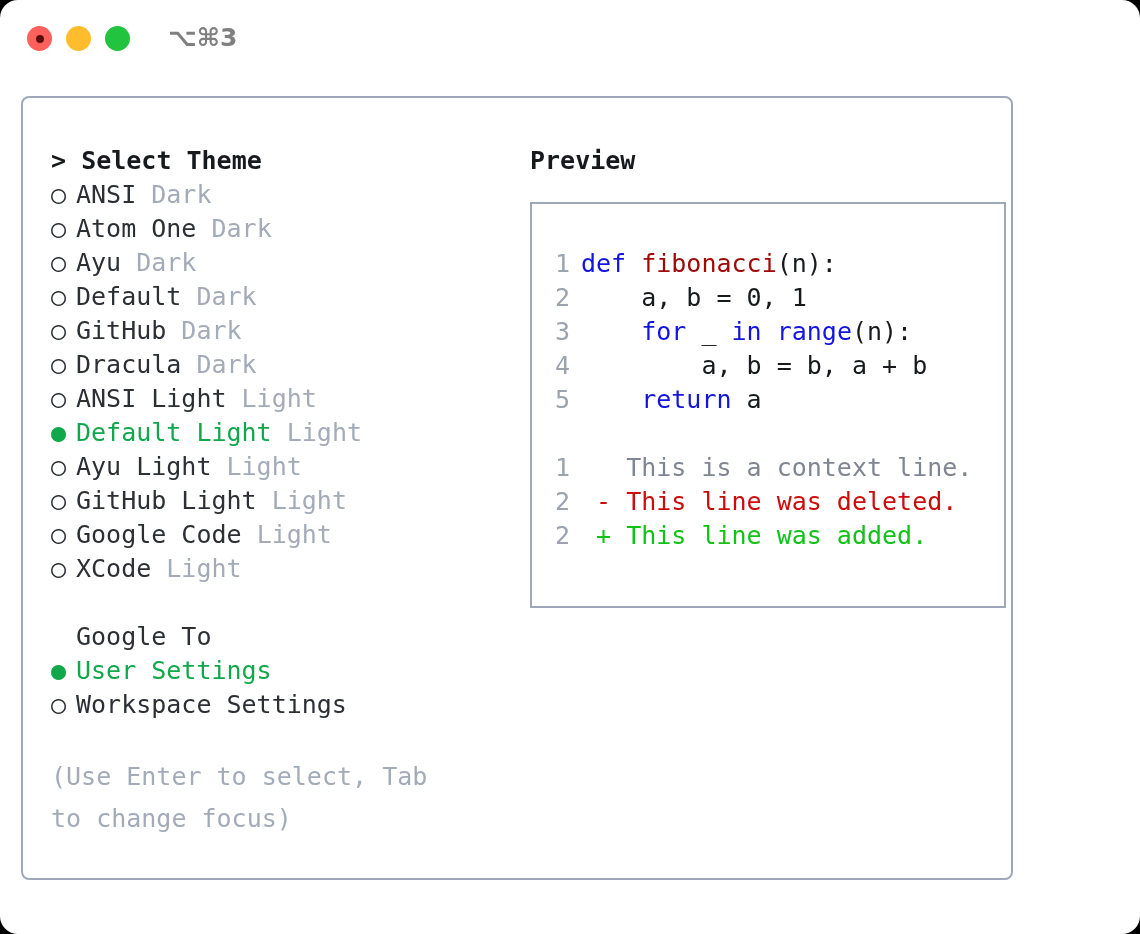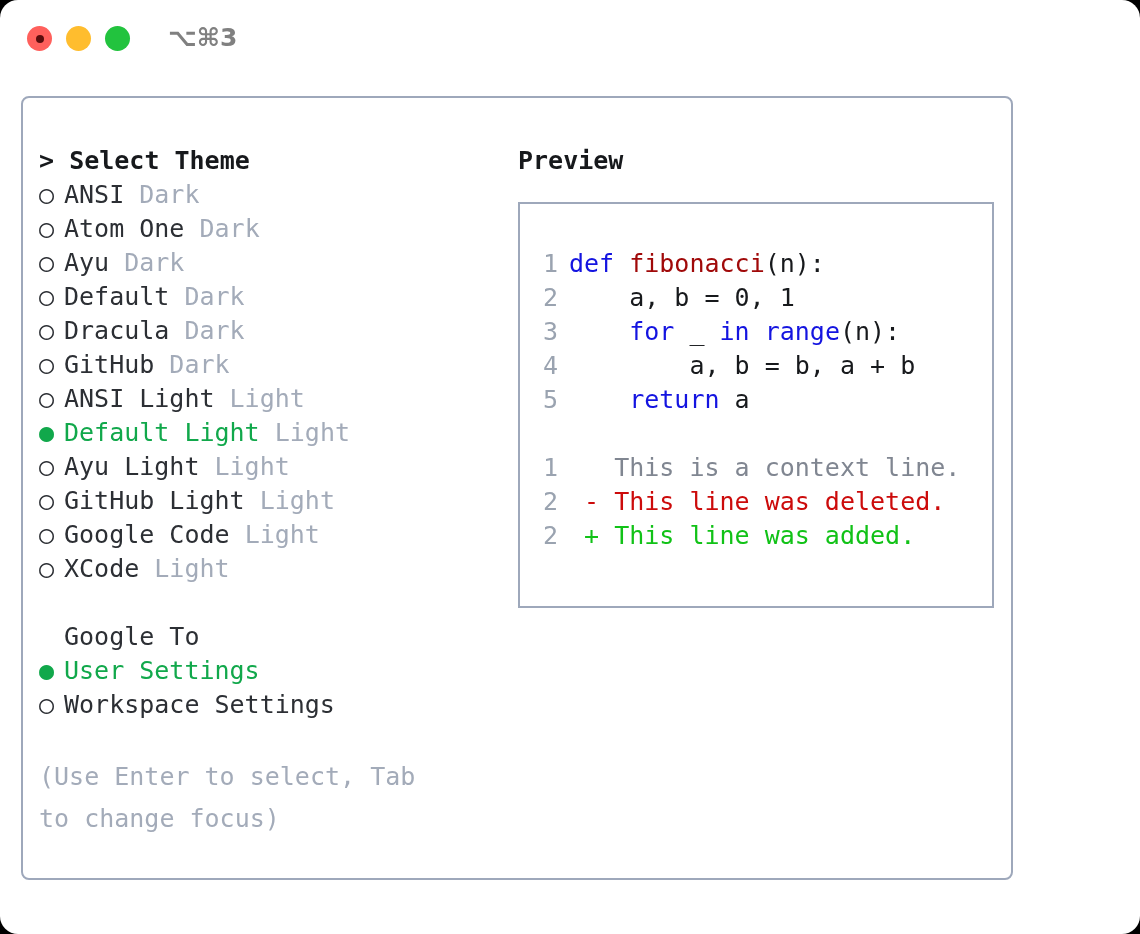--- a/index.html
+++ b/index.html
@@ -81,21 +81,21 @@
     width: 992px;
     height: 784px;
     border: 2px solid #9ea8bb;
     border-radius: 8px;
     box-sizing: border-box;
     background: #ffffff;
   }
 
   .columns {
     position: absolute;
-    left: 0; top: 0;
+    left: 12px; top: 0;
     width: 100%;
     height: 100%;
   }
 
   
   .left-col {
     position: absolute;
     left: 16px;
     top: 46px;
     width: 450px;
@@ -235,22 +235,22 @@
 
       <div class="left-col">
 
         <div class="list-header"><span class="caret">&gt;</span> <span>Select Theme</span></div>
 
         <div id="theme-list">
             <div class="theme-row"><span class="bullet">○</span><span class="theme-name">ANSI</span><span class="theme-kind"> Dark</span></div>
             <div class="theme-row"><span class="bullet">○</span><span class="theme-name">Atom One</span><span class="theme-kind"> Dark</span></div>
             <div class="theme-row"><span class="bullet">○</span><span class="theme-name">Ayu</span><span class="theme-kind"> Dark</span></div>
             <div class="theme-row"><span class="bullet">○</span><span class="theme-name">Default</span><span class="theme-kind"> Dark</span></div>
+            <div class="theme-row"><span class="bullet">○</span><span class="theme-name">GitHub</span><span class="theme-kind"> Dark</span></div>
             <div class="theme-row"><span class="bullet">○</span><span class="theme-name">Dracula</span><span class="theme-kind"> Dark</span></div>
-            <div class="theme-row"><span class="bullet">○</span><span class="theme-name">GitHub</span><span class="theme-kind"> Dark</span></div>
             <div class="theme-row"><span class="bullet">○</span><span class="theme-name">ANSI Light</span><span class="theme-kind"> Light</span></div>
             <div class="theme-row selected"><span class="bullet">●</span><span class="theme-name">Default Light</span><span class="theme-kind"> Light</span></div>
             <div class="theme-row"><span class="bullet">○</span><span class="theme-name">Ayu Light</span><span class="theme-kind"> Light</span></div>
             <div class="theme-row"><span class="bullet">○</span><span class="theme-name">GitHub Light</span><span class="theme-kind"> Light</span></div>
             <div class="theme-row"><span class="bullet">○</span><span class="theme-name">Google Code</span><span class="theme-kind"> Light</span></div>
             <div class="theme-row"><span class="bullet">○</span><span class="theme-name">XCode</span><span class="theme-kind"> Light</span></div>
           </div>
 
         <div class="section-gap"></div>
 

